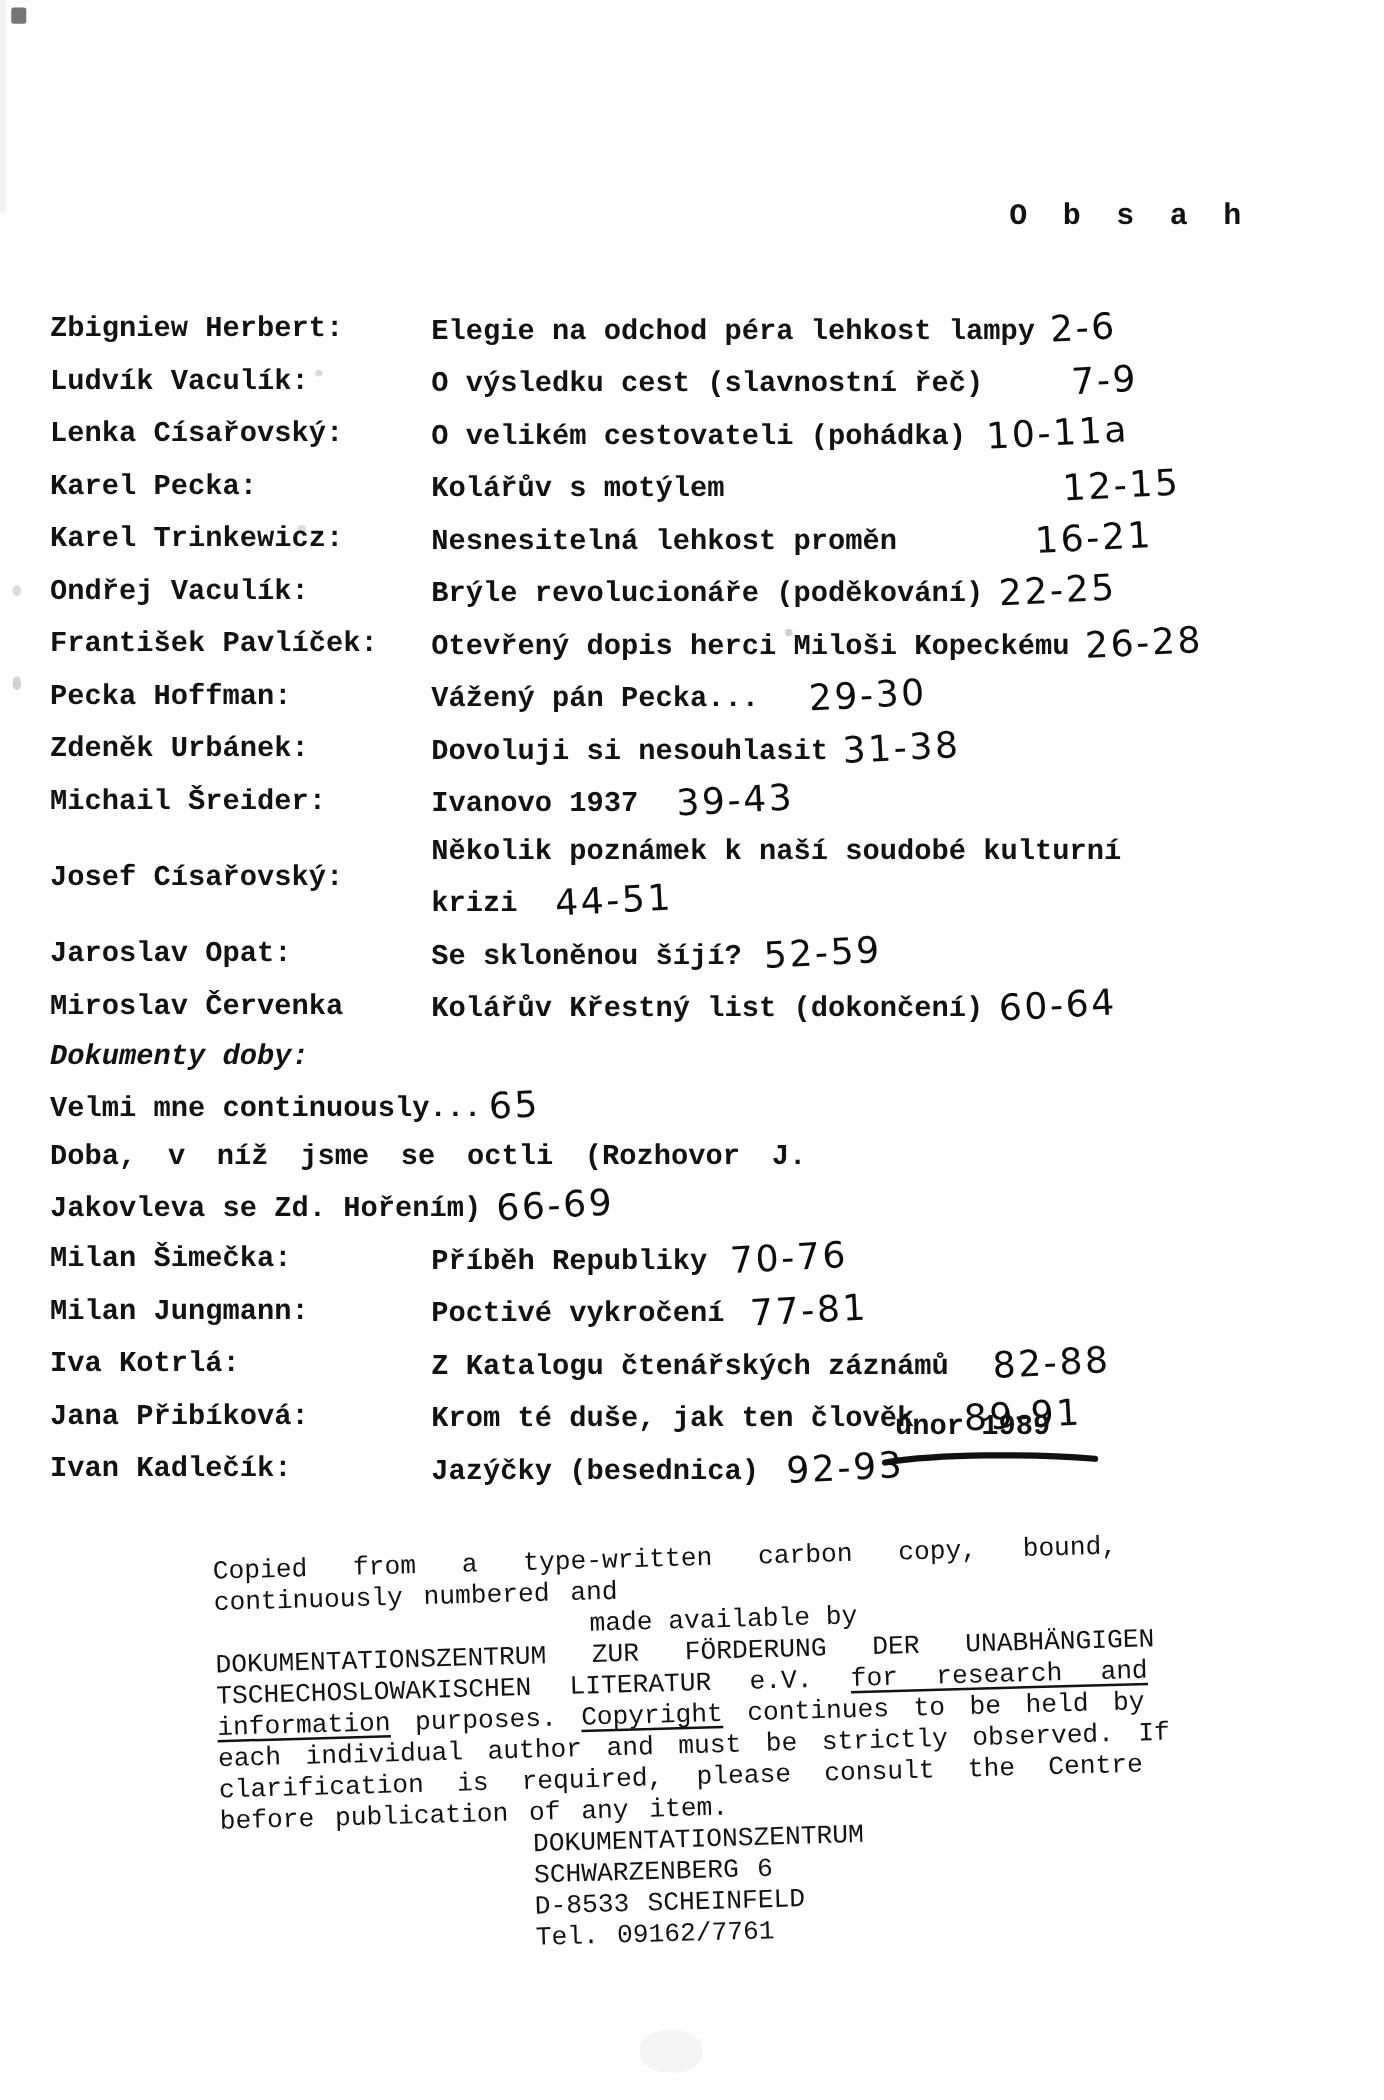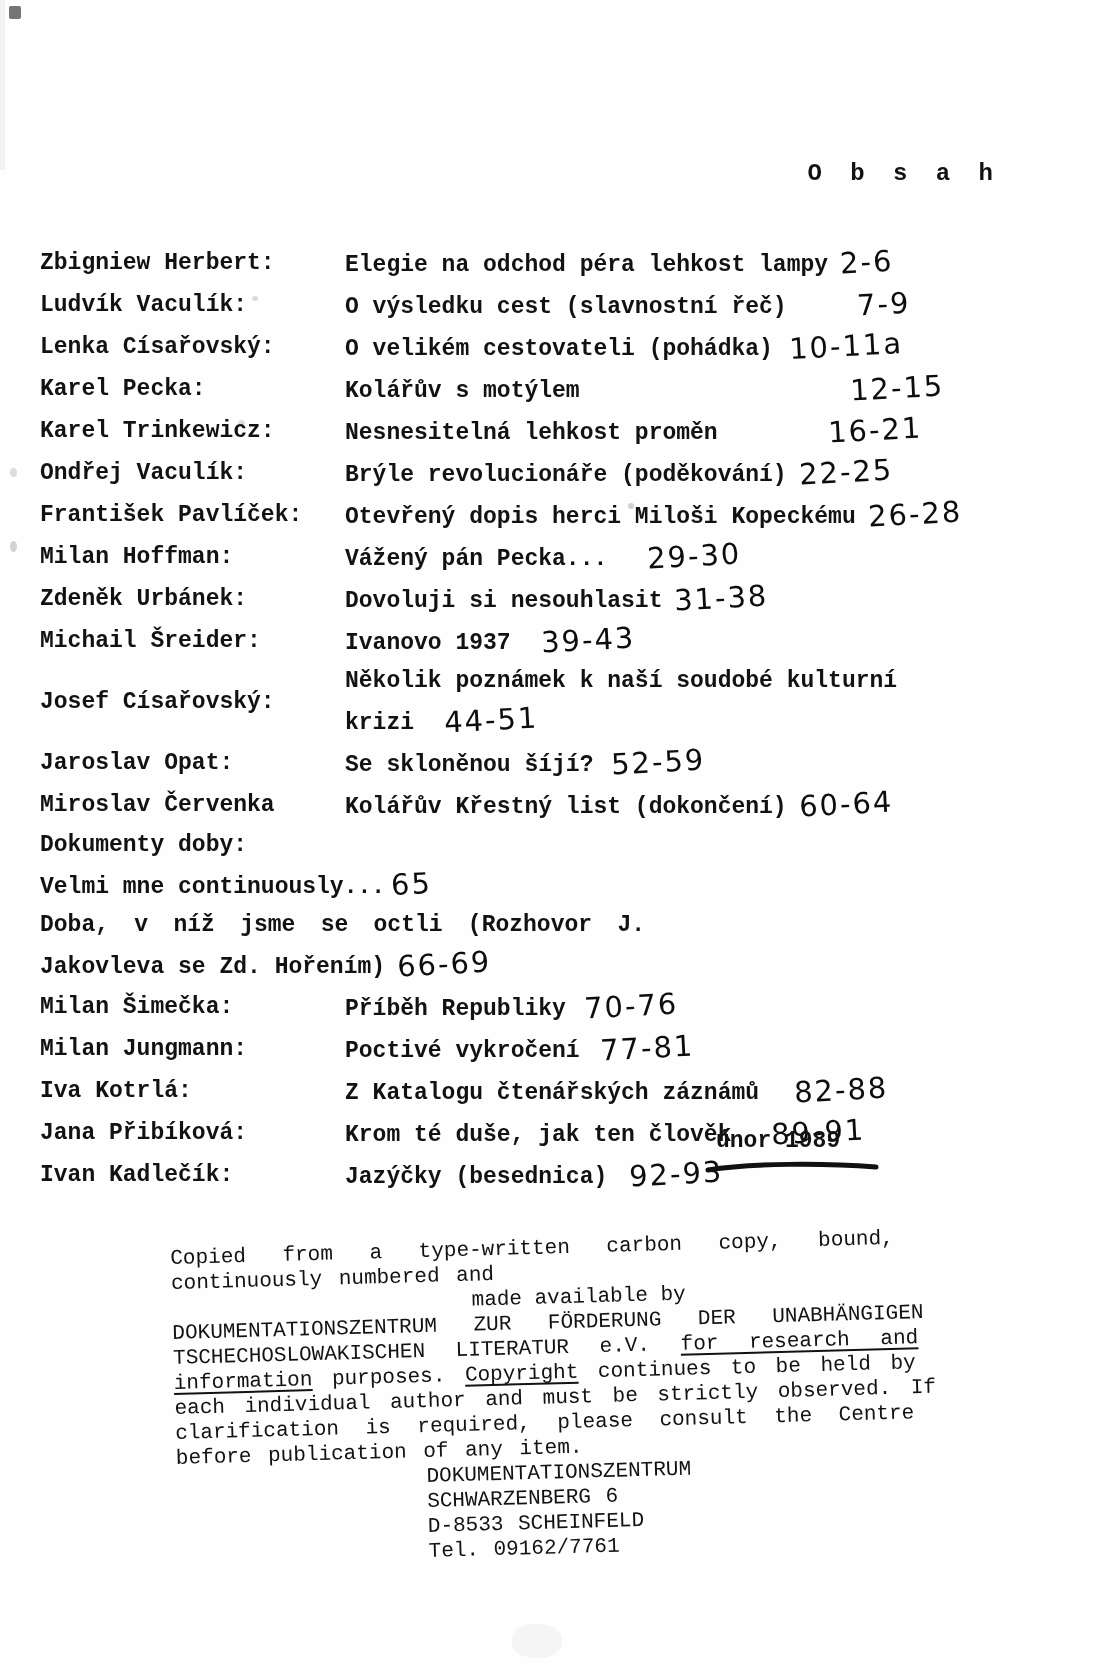--- a/index.html
+++ b/index.html
@@ -32,21 +32,21 @@
   
   .toc{
     position:absolute;left:40px;top:242px;width:1040px;
   }
   .toc-row{display:flex;align-items:center;}
   .toc-row .author{
     flex:0 0 305px;
     font-size:23px;font-weight:bold;line-height:38px;
     white-space:nowrap;
   }
-  .toc-row.italic-row .author{}
+  .toc-row.italic-row .author{font-style:italic;}
   .toc-row .titles{flex:1;}
   .title-line{
     font-size:23px;font-weight:bold;line-height:38px;white-space:nowrap;
   }
   .pages{
     display:inline-block;
     font-family:"DejaVu Sans", sans-serif;
     font-size:29px;font-weight:normal;
     letter-spacing:2px;
     transform:rotate(-3deg) translateY(1px);
@@ -152,21 +152,21 @@
         <div class="title-line"><span>Brýle revolucionáře (poděkování)</span><span class="pages">22-25</span></div>
       </span>
   </div>
     <div class="toc-row">
     <span class="author">František Pavlíček:</span>
     <span class="titles">
         <div class="title-line"><span>Otevřený dopis herci Miloši Kopeckému</span><span class="pages">26-28</span></div>
       </span>
   </div>
     <div class="toc-row">
-    <span class="author">Milan Hoffman:</span>
+    <span class="author">Pecka Hoffman:</span>
     <span class="titles">
         <div class="title-line"><span>Vážený pán Pecka...</span><span class="pages">29-30</span></div>
       </span>
   </div>
     <div class="toc-row">
     <span class="author">Zdeněk Urbánek:</span>
     <span class="titles">
         <div class="title-line"><span>Dovoluji si nesouhlasit</span><span class="pages">31-38</span></div>
       </span>
   </div>

